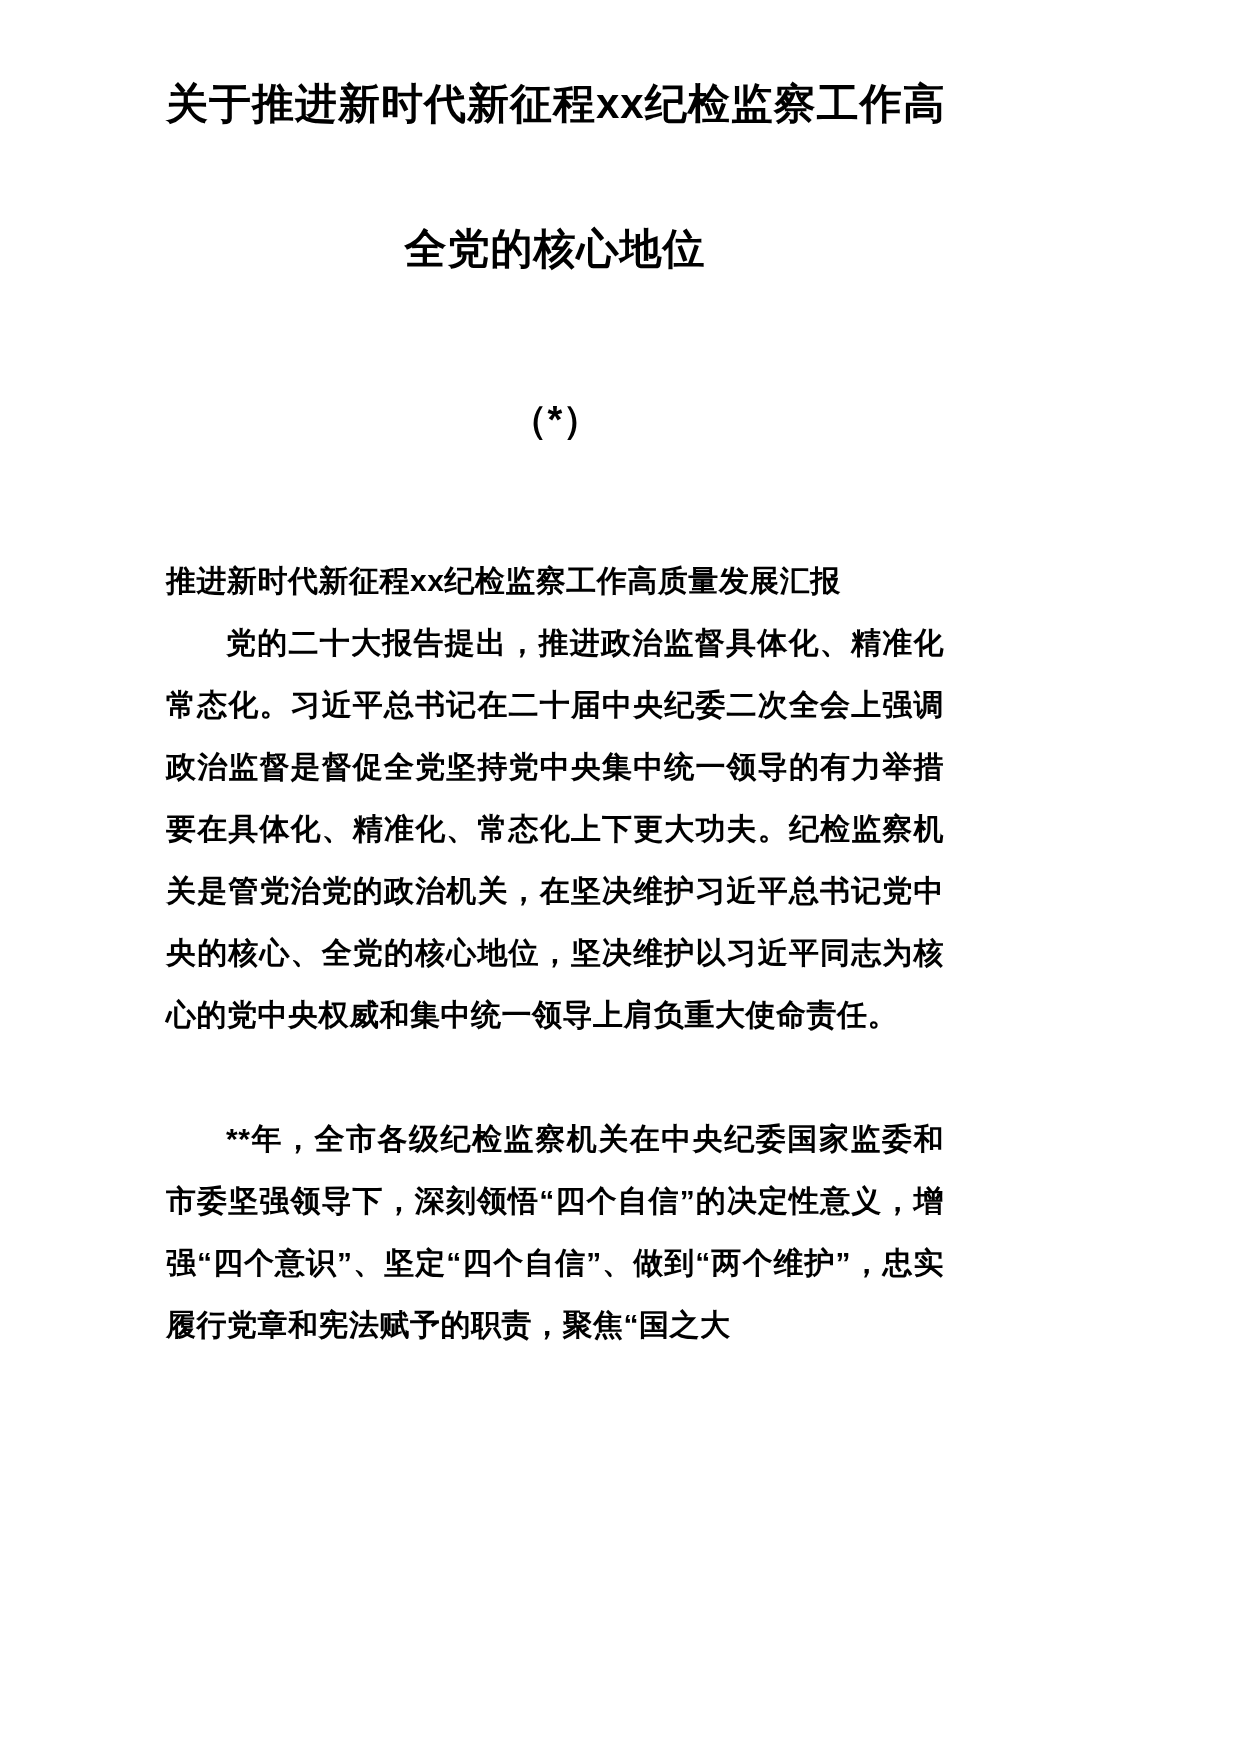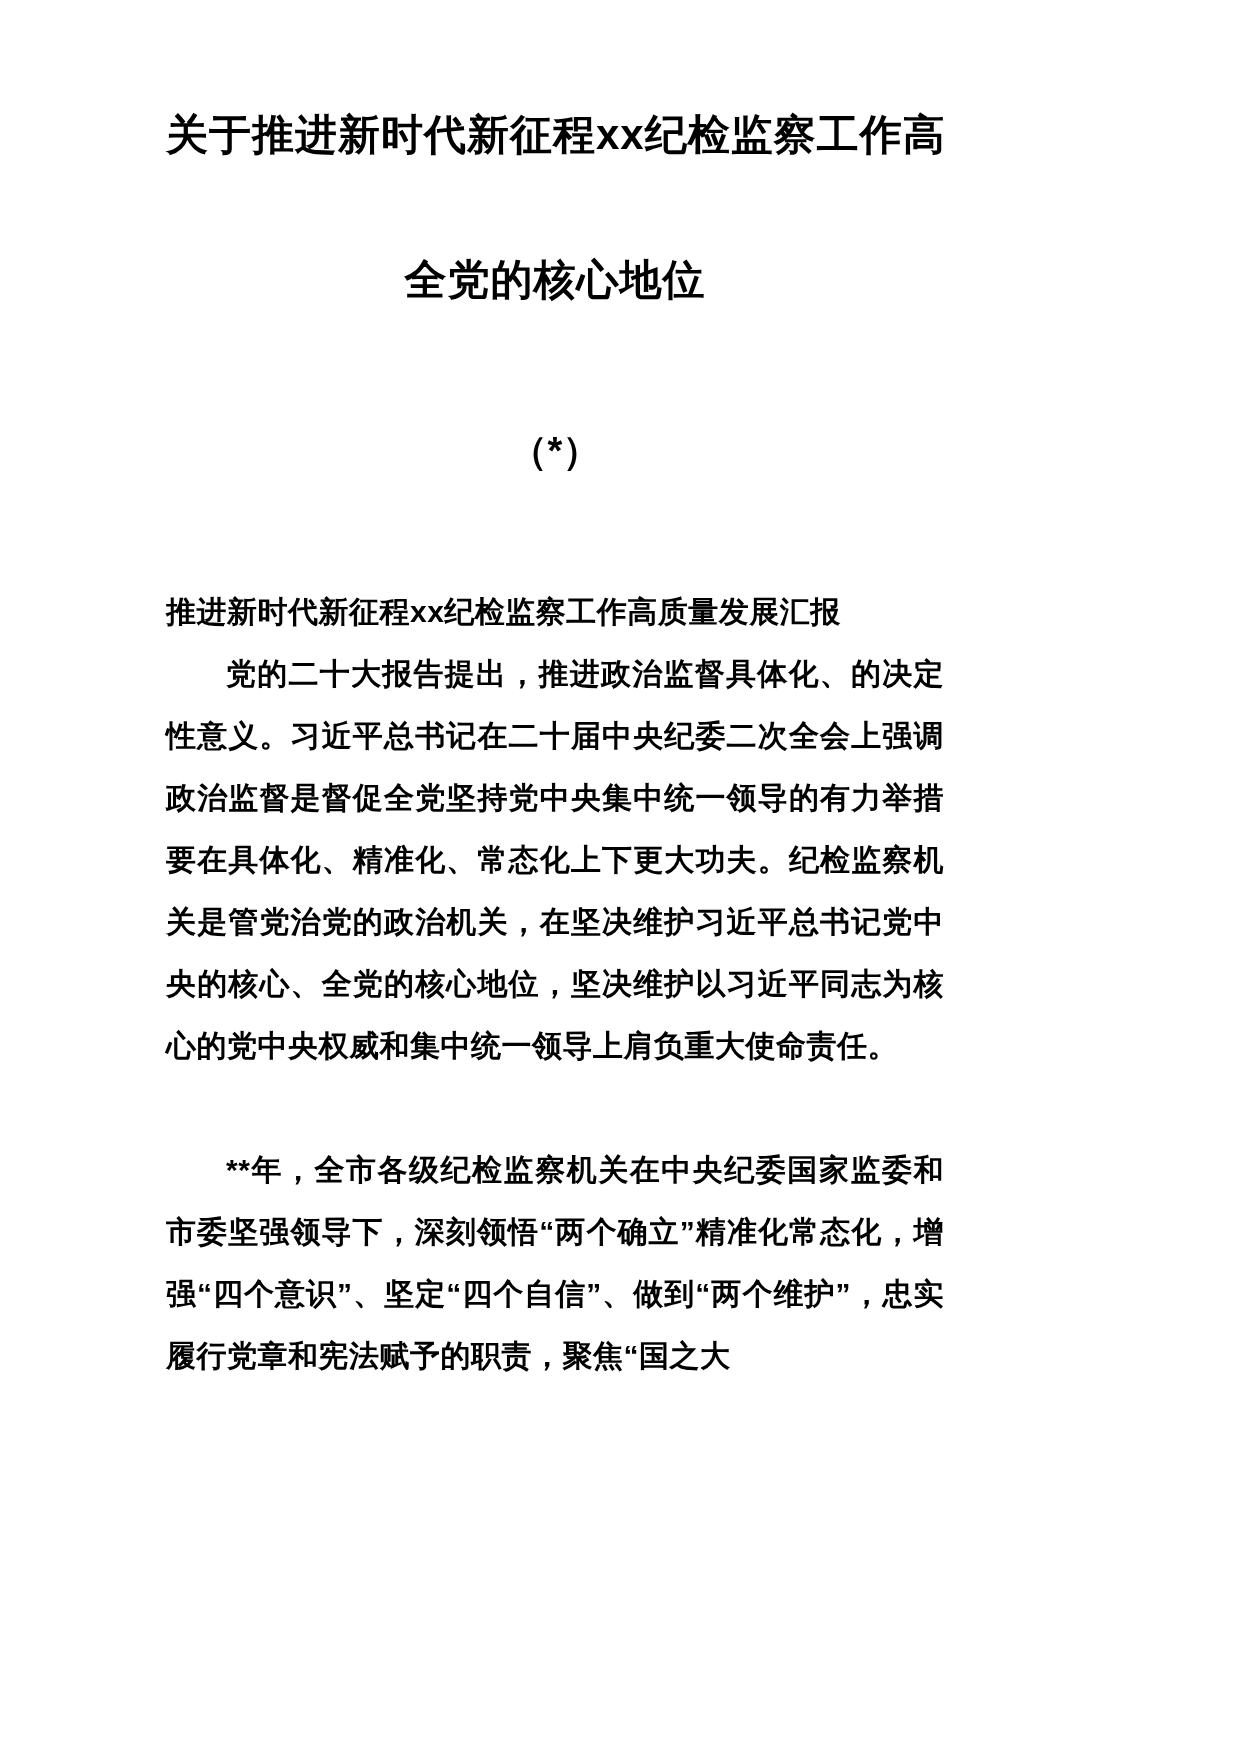--- a/index.html
+++ b/index.html
@@ -11,21 +11,21 @@
     width: 1240px;
     font-family: "Liberation Sans", "DejaVu Sans", sans-serif;
     color: #000000;
   }
   .page {
     position: relative;
     width: 1240px;
     height: 1754px;
     background: #ffffff;
     box-sizing: border-box;
-    padding: 109px 296px 0 166px;
+    padding: 78px 296px 0 166px;
     overflow: hidden;
   }
   .doc-title {
     margin: 0;
     font-size: 42px;
     font-weight: 700;
     text-align: center;
     color: #000000;
     letter-spacing: 1px;
   }
@@ -72,18 +72,18 @@
 
     <h1 class="doc-title">
       <span class="title-line title-line-1">关于推进新时代新征程xx纪检监察工作高</span>
       <span class="title-line title-line-2">全党的核心地位</span>
     </h1>
 
     <div class="doc-subtitle">（*）</div>
 
     <p class="para para-heading">推进新时代新征程xx纪检监察工作高质量发展汇报</p>
 
-    <p class="para para-body">党的二十大报告提出，推进政治监督具体化、的决定性意义。习近平总书记在二十届中央纪委二次全会上强调政治监督是督促全党坚持党中央集中统一领导的有力举措要在具体化、精准化、常态化上下更大功夫。纪检监察机关是管党治党的政治机关，在坚决维护习近平总书记党中央的核心、全党的核心地位，坚决维护以习近平同志为核心的党中央权威和集中统一领导上肩负重大使命责任。</p>
+    <p class="para para-body">党的二十大报告提出，推进政治监督具体化、精准化常态化。习近平总书记在二十届中央纪委二次全会上强调政治监督是督促全党坚持党中央集中统一领导的有力举措要在具体化、精准化、常态化上下更大功夫。纪检监察机关是管党治党的政治机关，在坚决维护习近平总书记党中央的核心、全党的核心地位，坚决维护以习近平同志为核心的党中央权威和集中统一领导上肩负重大使命责任。</p>
 
-    <p class="para para-body para-gap">**年，全市各级纪检监察机关在中央纪委国家监委和市委坚强领导下，深刻领悟“两个确立”精准化常态化，增强“四个意识”、坚定“四个自信”、做到“两个维护”，忠实履行党章和宪法赋予的职责，聚焦“国之大</p>
+    <p class="para para-body para-gap">**年，全市各级纪检监察机关在中央纪委国家监委和市委坚强领导下，深刻领悟“四个自信”的决定性意义，增强“四个意识”、坚定“四个自信”、做到“两个维护”，忠实履行党章和宪法赋予的职责，聚焦“国之大</p>
 
   </div>
 </div>
 
 </body></html>

